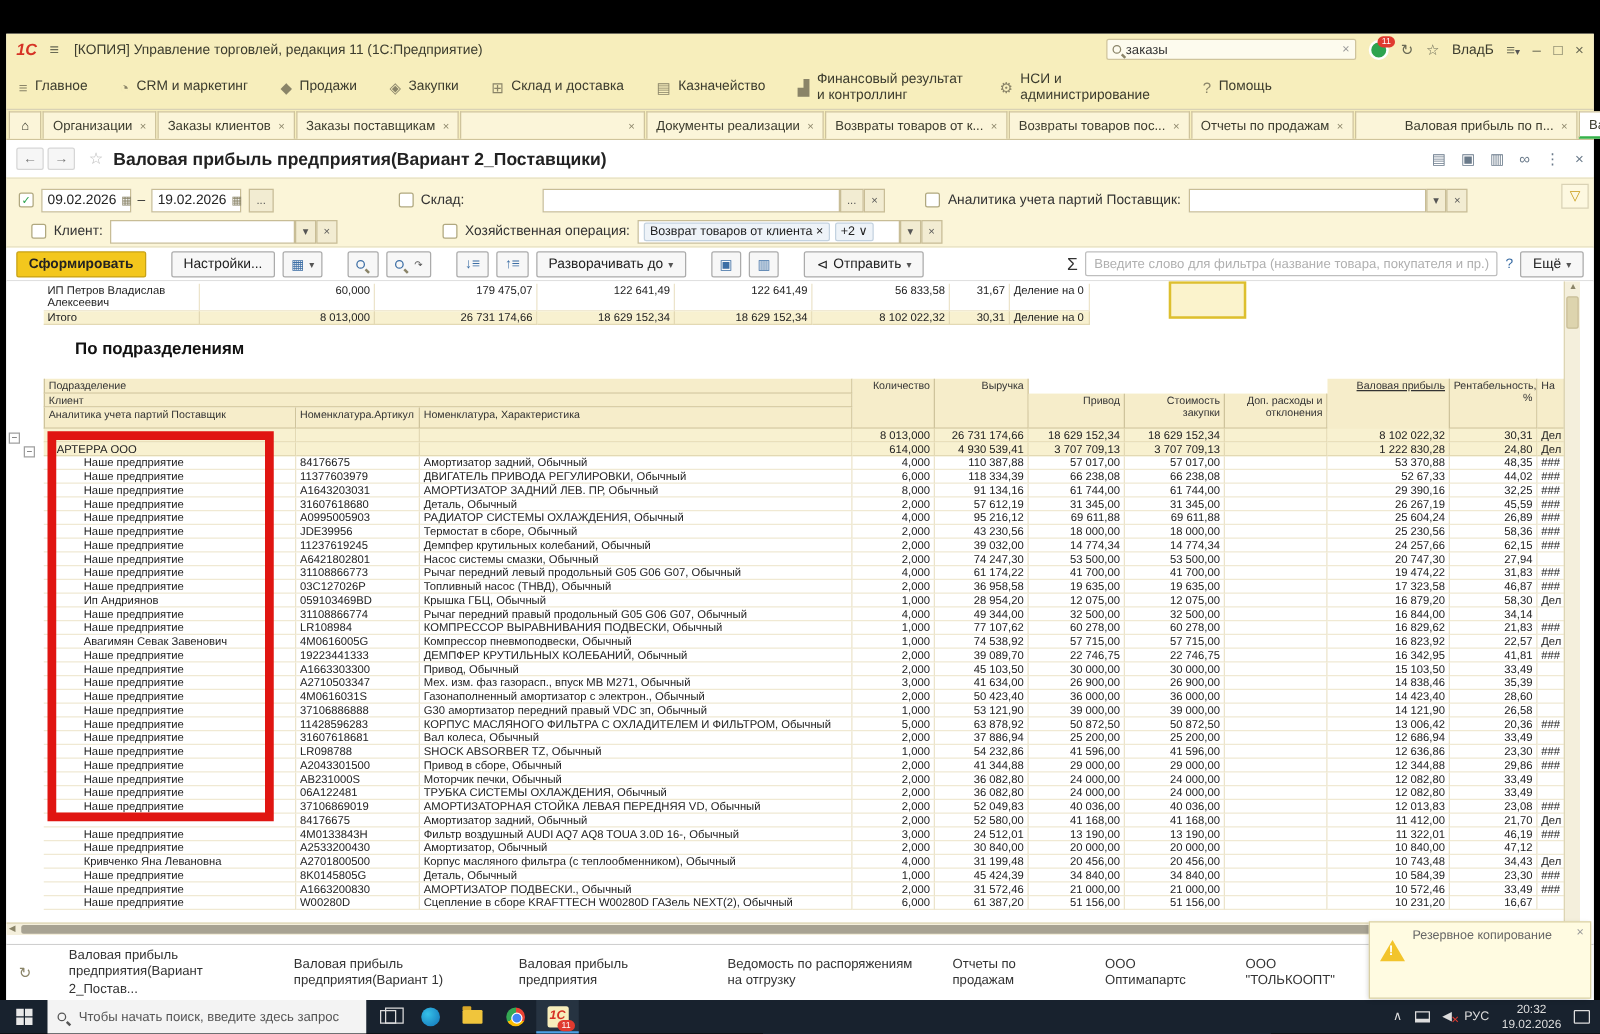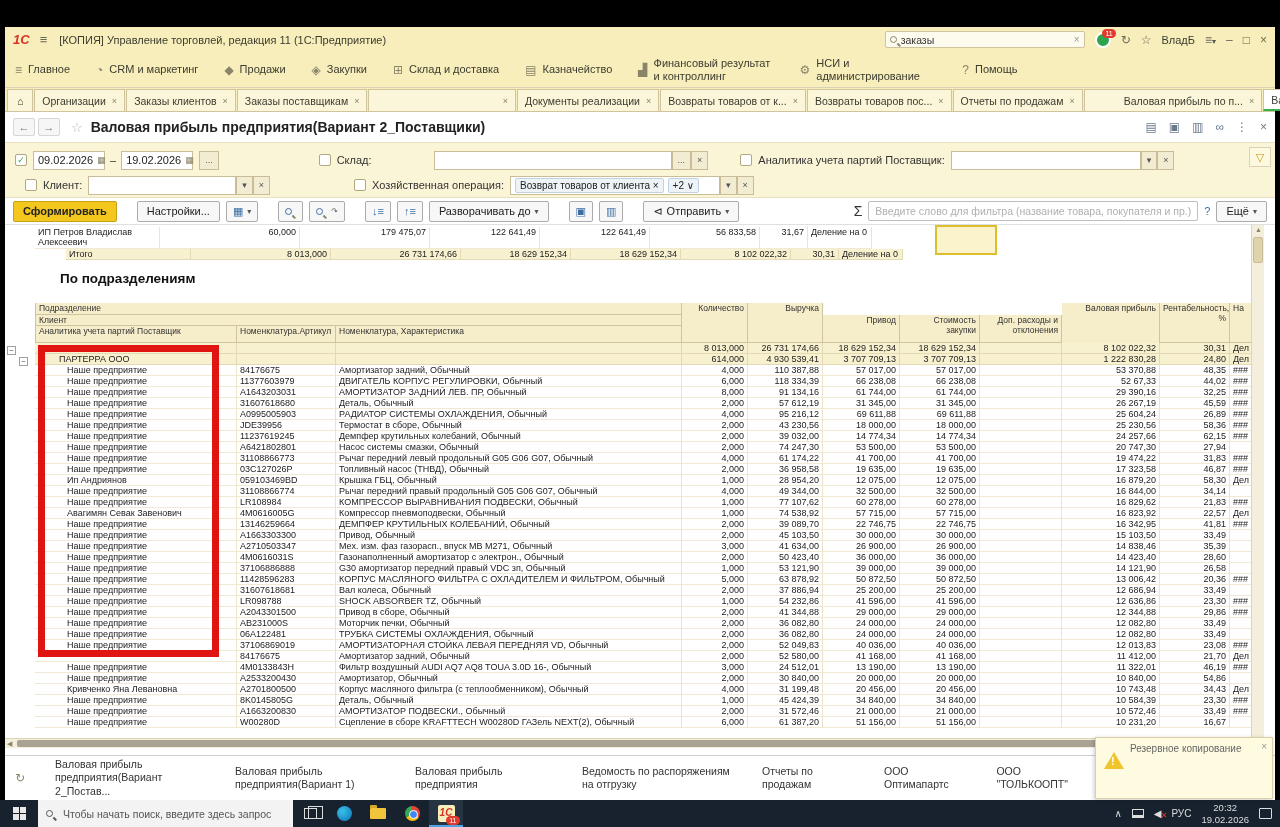--- a/index.html
+++ b/index.html
@@ -59,21 +59,21 @@
   
   #grid{position:relative;flex:1 1 auto;background:#fff;overflow:hidden;font-size:9px;color:#222;}
   .trow{display:flex;height:11px;line-height:11px;}
   .prerow{display:flex;line-height:10px;}
   .cell{border-right:1px solid #ece4cb;border-bottom:1px solid #f0e9d3;overflow:hidden;white-space:nowrap;padding:0 3px;}
   .num{text-align:right;}
   .sum .cell{background:#f8f1d0;border-right-color:#e3d9b4;border-bottom-color:#e3d9b4;}
   .t0{width:202px}.t1{width:99px}.t2{width:346px}.t3{width:66px}.t4{width:75px}.t5{width:77px}.t6{width:80px}.t7{width:82px}.t8{width:98px}.t9{width:70px}.t10{width:22px;border-right:none;}
   .p0{width:125px}.p1{width:140px}.p2{width:130px}.p3{width:110px}.p4{width:110px}.p5{width:110px}.p6{width:48px}.p7{width:64px}
   .ind{padding-left:32px;}
-  .gind{padding-left:24px;}
+  .gind{padding-left:4px;}
   .hcell{position:absolute;background:#f6edca;border:1px solid #cfc49c;border-left:none;border-top:none;font-size:8.5px;color:#333;padding:0 3px;overflow:hidden;line-height:10px;}
   .hl{border-left:1px solid #cfc49c;}
   .hr{text-align:right;}
   #section-title{position:absolute;left:55px;top:46px;font-size:13.5px;font-weight:bold;color:#111;}
   #redrect{position:absolute;left:33px;top:120px;width:181px;height:312px;border:7px solid #e01511;z-index:30;}
   #selcell{position:absolute;left:930px;top:0px;width:62px;height:30px;background:#fbf3cc;border:2px solid #ddbf2e;z-index:5;}
   .expbox{position:absolute;width:9px;height:9px;border:1px solid #a0a0a0;background:#fff;font-size:8px;line-height:7px;text-align:center;color:#555;z-index:31;}
   
   #vscroll{position:absolute;right:11px;top:0;width:13px;height:523px;background:#f4efdc;border-left:1px solid #ddd5b4;}
   #vthumb{position:absolute;left:1px;top:12px;width:10px;height:26px;background:#ddd4ae;border:1px solid #c8bd96;border-radius:2px;}
@@ -329,21 +329,21 @@
           <div class="prerow" style="height: 22px;">
             <div class="cell p0" style="white-space: normal;">ИП Петров Владислав Алексеевич</div>
             <div class="cell p1 num" style="white-space: normal;">60,000</div>
             <div class="cell p2 num" style="white-space: normal;">179 475,07</div>
             <div class="cell p3 num" style="white-space: normal;">122 641,49</div>
             <div class="cell p4 num" style="white-space: normal;">122 641,49</div>
             <div class="cell p5 num" style="white-space: normal;">56 833,58</div>
             <div class="cell p6 num" style="white-space: normal;">31,67</div>
             <div class="cell p7" style="white-space: normal;">Деление на 0</div>
           </div>
-          <div class="prerow sum" style="height: 11px; margin-left: 31px;">
+          <div class="prerow sum" style="height: 11px;">
             <div class="cell p0">Итого</div>
             <div class="cell p1 num">8 013,000</div>
             <div class="cell p2 num">26 731 174,66</div>
             <div class="cell p3 num">18 629 152,34</div>
             <div class="cell p4 num">18 629 152,34</div>
             <div class="cell p5 num">8 102 022,32</div>
             <div class="cell p6 num">30,31</div>
             <div class="cell p7">Деление на 0</div>
           </div>
         </div>
@@ -354,21 +354,21 @@
         <div class="hcell hl" style="left:30px;top:90px;width:647px;height:11px;">Клиент</div>
         <div class="hcell hl" style="left:30px;top:101px;width:202px;height:17px;">Аналитика учета партий Поставщик</div>
         <div class="hcell" style="left:232px;top:101px;width:99px;height:17px;">Номенклатура.Артикул</div>
         <div class="hcell" style="left:331px;top:101px;width:346px;height:17px;">Номенклатура, Характеристика</div>
         <div class="hcell hr" style="left:677px;top:78px;width:66px;height:40px;">Количество</div>
         <div class="hcell hr" style="left:743px;top:78px;width:75px;height:40px;">Выручка</div>
         <div class="hcell" style="left:818px;top:90px;width:239px;height:14px;">Себестоимость товаров</div>
         <div class="hcell hr" style="left:818px;top:90px;width:77px;height:28px;">Привод</div>
         <div class="hcell hr" style="left:895px;top:90px;width:80px;height:28px;white-space:normal;">Стоимость закупки</div>
         <div class="hcell hr" style="left:975px;top:90px;width:82px;height:28px;white-space:normal;">Доп. расходы и отклонения</div>
-        <div class="hcell hr" style="left:1057px;top:78px;width:98px;height:48px;white-space:normal;">Валовая прибыль</div>
+        <div class="hcell hr" style="left:1057px;top:78px;width:98px;height:48px;white-space:normal;text-decoration:underline;">Валовая прибыль</div>
         <div class="hcell hr" style="left:1155px;top:78px;width:70px;height:40px;white-space:normal;">Рентабельность, %</div>
         <div class="hcell" style="left:1225px;top:78px;width:22px;height:40px;">На</div>
       </div>
 
       <div id="rows" style="position:absolute;left:30px;top:118px;">
           <div class="trow sum">
             <div class="cell t0"></div>
             <div class="cell t1"></div>
             <div class="cell t2"></div>
             <div class="cell t3 num">8 013,000</div>
@@ -402,21 +402,21 @@
             <div class="cell t5 num">57 017,00</div>
             <div class="cell t6 num">57 017,00</div>
             <div class="cell t7 num"></div>
             <div class="cell t8 num">53 370,88</div>
             <div class="cell t9 num">48,35</div>
             <div class="cell t10">###</div>
           </div>
           <div class="trow">
             <div class="cell t0 ind">Наше предприятие</div>
             <div class="cell t1">11377603979</div>
-            <div class="cell t2">ДВИГАТЕЛЬ КОРПУС РЕГУЛИРОВКИ, Обычный</div>
+            <div class="cell t2">ДВИГАТЕЛЬ ПРИВОДА РЕГУЛИРОВКИ, Обычный</div>
             <div class="cell t3 num">6,000</div>
             <div class="cell t4 num">118 334,39</div>
             <div class="cell t5 num">66 238,08</div>
             <div class="cell t6 num">66 238,08</div>
             <div class="cell t7 num"></div>
             <div class="cell t8 num">52 67,33</div>
             <div class="cell t9 num">44,02</div>
             <div class="cell t10">###</div>
           </div>
           <div class="trow">
@@ -570,21 +570,21 @@
             <div class="cell t4 num">74 538,92</div>
             <div class="cell t5 num">57 715,00</div>
             <div class="cell t6 num">57 715,00</div>
             <div class="cell t7 num"></div>
             <div class="cell t8 num">16 823,92</div>
             <div class="cell t9 num">22,57</div>
             <div class="cell t10">Дел</div>
           </div>
           <div class="trow">
             <div class="cell t0 ind">Наше предприятие</div>
-            <div class="cell t1">13146259664</div>
+            <div class="cell t1">19223441333</div>
             <div class="cell t2">ДЕМПФЕР КРУТИЛЬНЫХ КОЛЕБАНИЙ, Обычный</div>
             <div class="cell t3 num">2,000</div>
             <div class="cell t4 num">39 089,70</div>
             <div class="cell t5 num">22 746,75</div>
             <div class="cell t6 num">22 746,75</div>
             <div class="cell t7 num"></div>
             <div class="cell t8 num">16 342,95</div>
             <div class="cell t9 num">41,81</div>
             <div class="cell t10">###</div>
           </div>
@@ -760,21 +760,21 @@
           <div class="trow">
             <div class="cell t0 ind">Наше предприятие</div>
             <div class="cell t1">A2533200430</div>
             <div class="cell t2">Амортизатор, Обычный</div>
             <div class="cell t3 num">2,000</div>
             <div class="cell t4 num">30 840,00</div>
             <div class="cell t5 num">20 000,00</div>
             <div class="cell t6 num">20 000,00</div>
             <div class="cell t7 num"></div>
             <div class="cell t8 num">10 840,00</div>
-            <div class="cell t9 num">54,86</div>
+            <div class="cell t9 num">47,12</div>
             <div class="cell t10"></div>
           </div>
           <div class="trow">
             <div class="cell t0 ind">Кривченко Яна Левановна</div>
             <div class="cell t1">A2701800500</div>
             <div class="cell t2">Корпус масляного фильтра (с теплообменником), Обычный</div>
             <div class="cell t3 num">4,000</div>
             <div class="cell t4 num">31 199,48</div>
             <div class="cell t5 num">20 456,00</div>
             <div class="cell t6 num">20 456,00</div>

